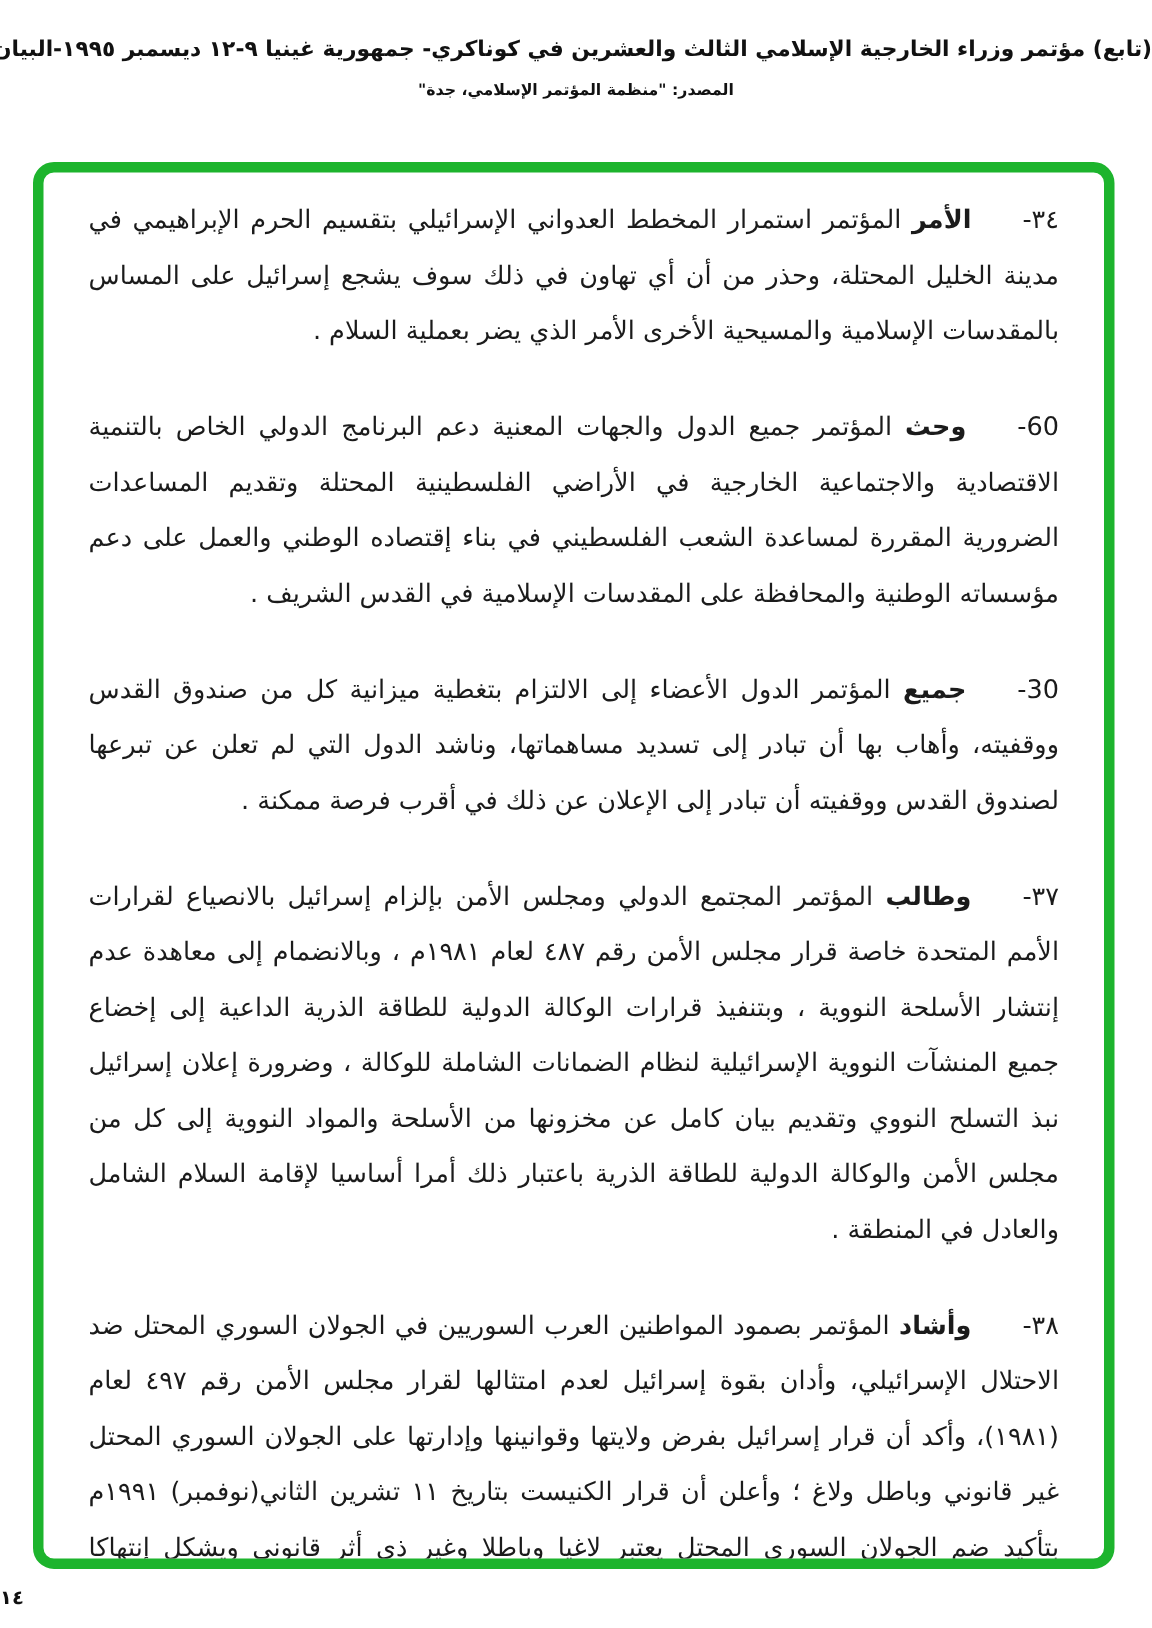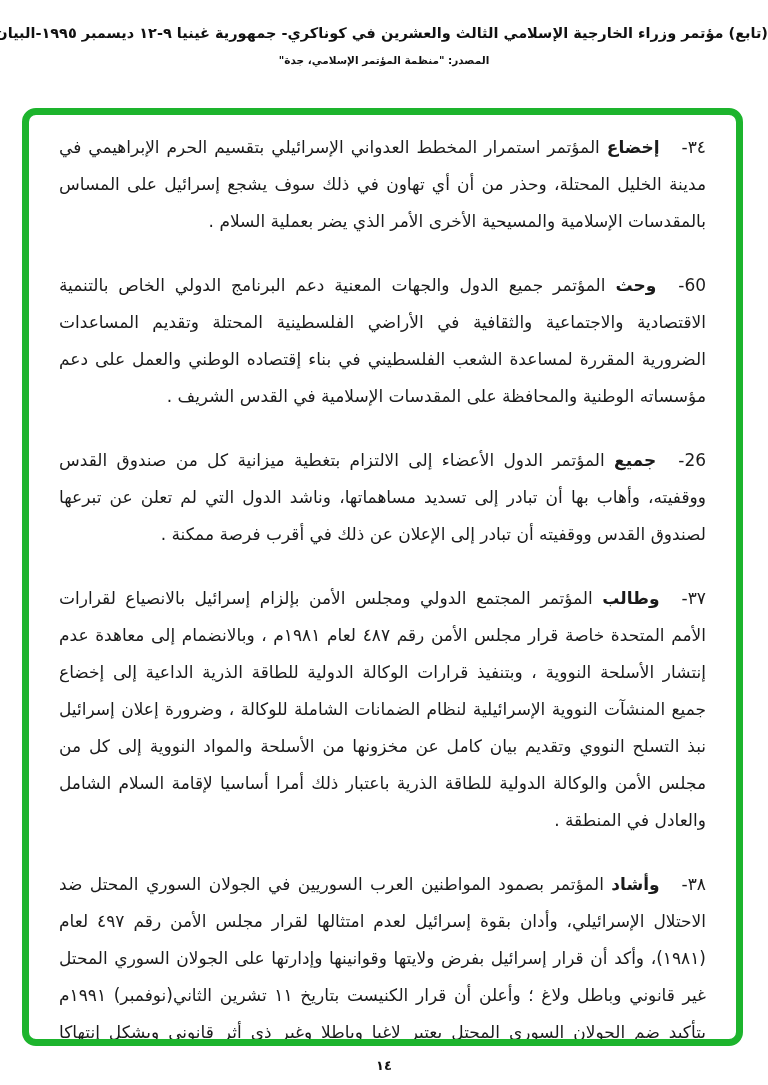--- a/index.html
+++ b/index.html
@@ -48,55 +48,55 @@
     overflow: hidden;
   }
   .para {
     font-size: 17px;
     line-height: 37px;
     text-align: justify;
     margin: 0 0 27px 0;
     color: #1b1b1b;
   }
   .para-num {
-    margin-left: 22px; 
+    margin-left: 34px; 
     white-space: nowrap;
   }
   .para-lead {
     font-weight: bold;
   }
   .page-number {
     position: absolute;
     bottom: 12px;
     left: 0;
     width: 100%;
-    text-align: center;
+    text-align: left;
     font-size: 13px;
     font-weight: bold;
     direction: rtl;
     color: #111111;
   }
 </style>
 </head>
 <body>
 
 <div class="page">
 
   <div class="header">
     <div class="header-title">(تابع) مؤتمر وزراء الخارجية الإسلامي الثالث والعشرين في كوناكري- جمهورية غينيا ٩-١٢ ديسمبر ١٩٩٥-البيان الختامي</div>
     <div class="header-source">المصدر: "منظمة المؤتمر الإسلامي، جدة"</div>
   </div>
 
   <div class="content-box">
 
-    <p class="para"><span class="para-num">٣٤-</span><span class="para-lead">إخضاع</span> <span>المؤتمر استمرار المخطط العدواني الإسرائيلي بتقسيم الحرم الإبراهيمي في مدينة الخليل المحتلة، وحذر من أن أي تهاون في ذلك سوف يشجع إسرائيل على المساس بالمقدسات الإسلامية والمسيحية الأخرى الأمر الذي يضر بعملية السلام .</span></p>
+    <p class="para"><span class="para-num">٣٤-</span><span class="para-lead">الأمر</span> <span>المؤتمر استمرار المخطط العدواني الإسرائيلي بتقسيم الحرم الإبراهيمي في مدينة الخليل المحتلة، وحذر من أن أي تهاون في ذلك سوف يشجع إسرائيل على المساس بالمقدسات الإسلامية والمسيحية الأخرى الأمر الذي يضر بعملية السلام .</span></p>
 
-    <p class="para"><span class="para-num">60-</span><span class="para-lead">وحث</span> <span>المؤتمر جميع الدول والجهات المعنية دعم البرنامج الدولي الخاص بالتنمية الاقتصادية والاجتماعية والثقافية في الأراضي الفلسطينية المحتلة وتقديم المساعدات الضرورية المقررة لمساعدة الشعب الفلسطيني في بناء إقتصاده الوطني والعمل على دعم مؤسساته الوطنية والمحافظة على المقدسات الإسلامية في القدس الشريف .</span></p>
+    <p class="para"><span class="para-num">60-</span><span class="para-lead">وحث</span> <span>المؤتمر جميع الدول والجهات المعنية دعم البرنامج الدولي الخاص بالتنمية الاقتصادية والاجتماعية الخارجية في الأراضي الفلسطينية المحتلة وتقديم المساعدات الضرورية المقررة لمساعدة الشعب الفلسطيني في بناء إقتصاده الوطني والعمل على دعم مؤسساته الوطنية والمحافظة على المقدسات الإسلامية في القدس الشريف .</span></p>
 
-    <p class="para"><span class="para-num">26-</span><span class="para-lead">جميع</span> <span>المؤتمر الدول الأعضاء إلى الالتزام بتغطية ميزانية كل من صندوق القدس ووقفيته، وأهاب بها أن تبادر إلى تسديد مساهماتها، وناشد الدول التي لم تعلن عن تبرعها لصندوق القدس ووقفيته أن تبادر إلى الإعلان عن ذلك في أقرب فرصة ممكنة .</span></p>
+    <p class="para"><span class="para-num">30-</span><span class="para-lead">جميع</span> <span>المؤتمر الدول الأعضاء إلى الالتزام بتغطية ميزانية كل من صندوق القدس ووقفيته، وأهاب بها أن تبادر إلى تسديد مساهماتها، وناشد الدول التي لم تعلن عن تبرعها لصندوق القدس ووقفيته أن تبادر إلى الإعلان عن ذلك في أقرب فرصة ممكنة .</span></p>
 
     <p class="para"><span class="para-num">٣٧-</span><span class="para-lead">وطالب</span> <span>المؤتمر المجتمع الدولي ومجلس الأمن بإلزام إسرائيل بالانصياع لقرارات الأمم المتحدة خاصة قرار مجلس الأمن رقم ٤٨٧ لعام ١٩٨١م ، وبالانضمام إلى معاهدة عدم إنتشار الأسلحة النووية ، وبتنفيذ قرارات الوكالة الدولية للطاقة الذرية الداعية إلى إخضاع جميع المنشآت النووية الإسرائيلية لنظام الضمانات الشاملة للوكالة ، وضرورة إعلان إسرائيل نبذ التسلح النووي وتقديم بيان كامل عن مخزونها من الأسلحة والمواد النووية إلى كل من مجلس الأمن والوكالة الدولية للطاقة الذرية باعتبار ذلك أمرا أساسيا لإقامة السلام الشامل والعادل في المنطقة .</span></p>
 
     <p class="para"><span class="para-num">٣٨-</span><span class="para-lead">وأشاد</span> <span>المؤتمر بصمود المواطنين العرب السوريين في الجولان السوري المحتل ضد الاحتلال الإسرائيلي، وأدان بقوة إسرائيل لعدم امتثالها لقرار مجلس الأمن رقم ٤٩٧ لعام (١٩٨١)، وأكد أن قرار إسرائيل بفرض ولايتها وقوانينها وإدارتها على الجولان السوري المحتل غير قانوني وباطل ولاغ ؛ وأعلن أن قرار الكنيست بتاريخ ١١ تشرين الثاني(نوفمبر) ١٩٩١م بتأكيد ضم الجولان السوري المحتل يعتبر لاغيا وباطلا وغير ذي أثر قانوني ويشكل إنتهاكا صارخا لقرار مجلس الأمن ٤٩٧(١٩٨١) ، وأدان المؤتمر إسرائيل بقوة لإستمرارها في تغيير الطابع القانوني للجولان السوري المحتل وتكوينه الديمغرافي ، وأكد أن استمرار إسرائيل في</span></p>
 
   </div>
 
   <div class="page-number">١٤</div>
 
 </div>

